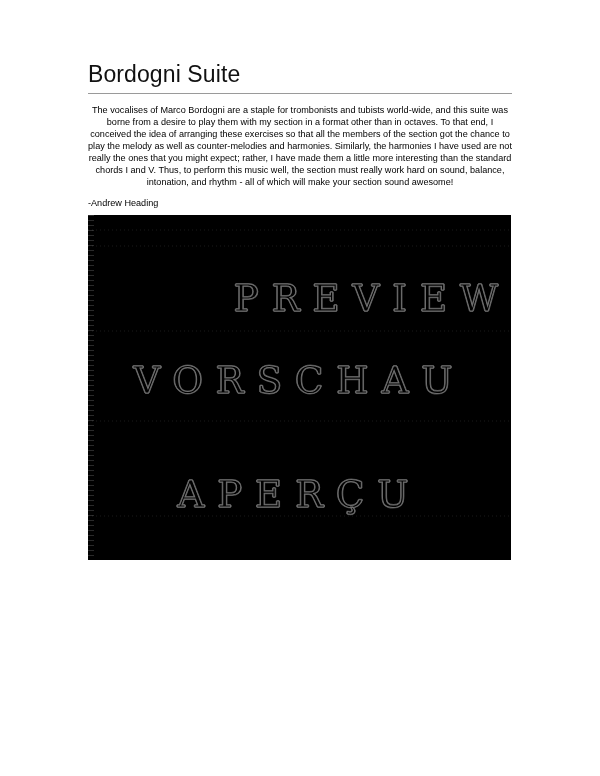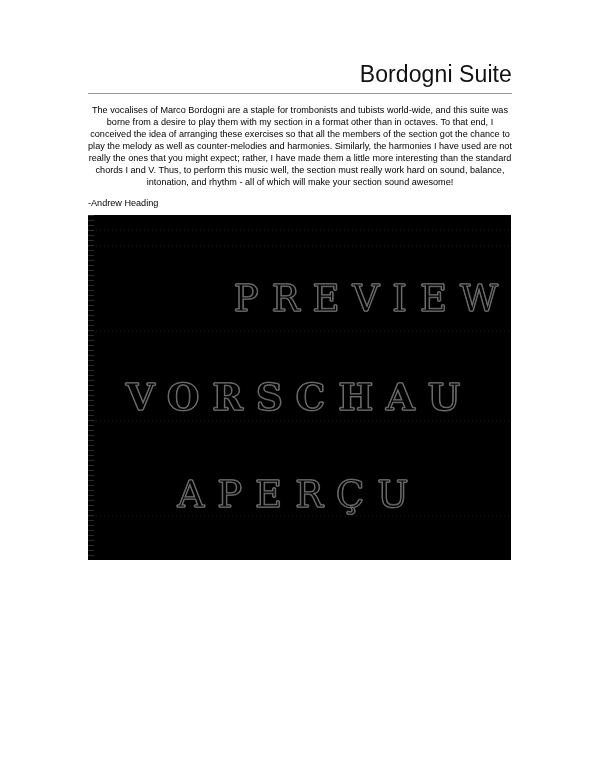--- a/index.html
+++ b/index.html
@@ -29,21 +29,20 @@
     top: 62px;
     width: 424px;
   }
   .doc-title {
     font-size: 23px;
     font-weight: normal;
     letter-spacing: 0.1px;
     margin: 0 0 6px 0;
     line-height: 1.1;
     color: #111111;
-    text-align: right;
   }
   .title-rule {
     border: 0;
     border-top: 1px solid #9a9a9a;
     margin: 0 0 10px 0;
     width: 100%;
   }
   .body-text {
     font-size: 9.1px;
     line-height: 1.32;
@@ -76,21 +75,21 @@
     font-size: 37px;
     letter-spacing: 13px;
     color: #000000;
     -webkit-text-stroke: 1px #6f6f6f;
     text-shadow:
       -1px 0 #5c5c5c, 1px 0 #5c5c5c,
       0 -1px #4a4a4a, 0 1px #4a4a4a;
     white-space: nowrap;
   }
   .wm-1 { top: 62px; text-align: right; }
-  .wm-2 { top: 160px; font-weight: bold; }
+  .wm-2 { top: 144px; }
   .wm-3 { top: 258px; }
   .noise-band {
     position: absolute;
     left: 0;
     width: 100%;
     height: 2px;
     background: repeating-linear-gradient(
       90deg,
       rgba(255,255,255,0.05) 0px,
       rgba(255,255,255,0.05) 1px,

